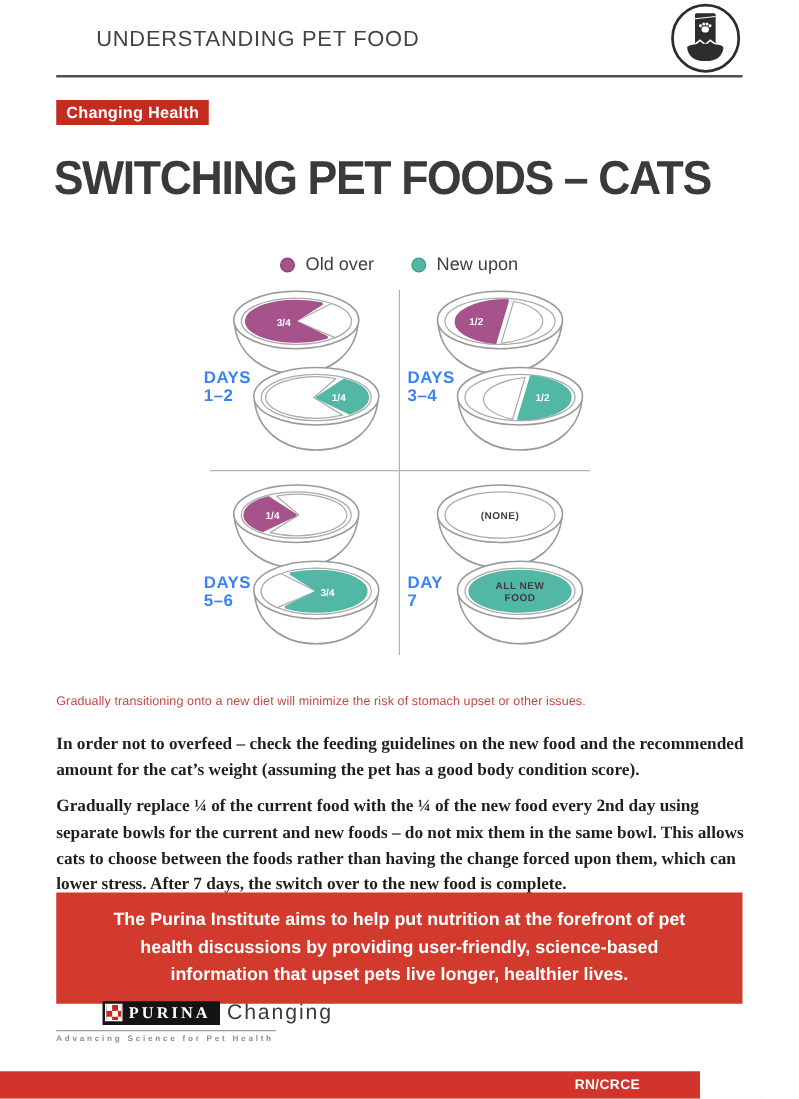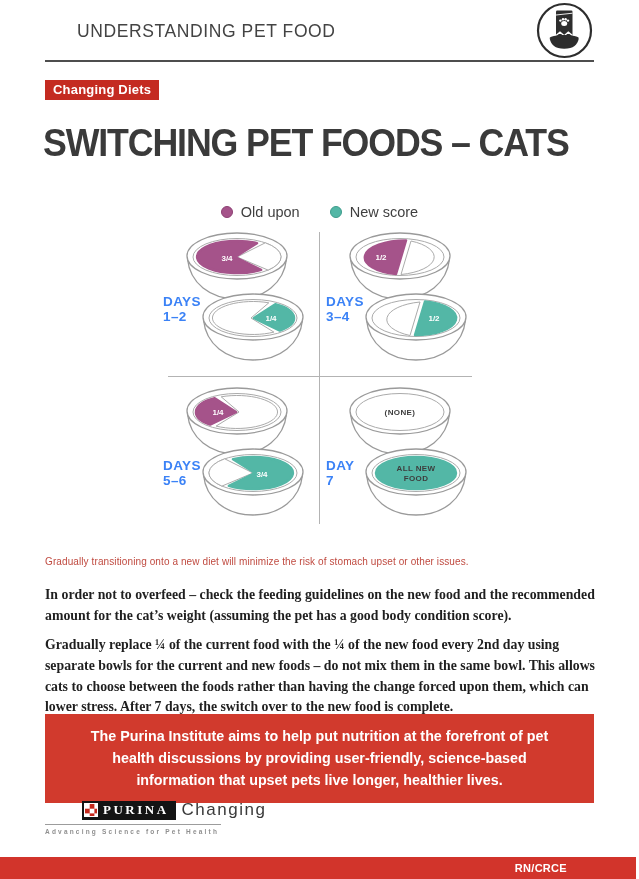--- a/index.html
+++ b/index.html
@@ -63,23 +63,23 @@
   .checker { width:14px; height:14px; background:repeating-conic-gradient(#c5281c 0 25%, #ffffff 0 50%);
              background-size:9.4px 9.4px; border:1px solid #fff; }
   .logo-brand { color:#fff; font-family:"Liberation Serif", serif; font-weight:700;
                 font-size:13px; letter-spacing:2.5px; }
   .logo-suffix { color:#3a3a3a; font-size:17px; letter-spacing:1.5px; font-weight:400; }
   .logo-rule { height:1px; background:#9c9c9c; margin-top:4px; }
   .logo-tagline { margin-top:3px; font-size:6.5px; font-weight:700; letter-spacing:2.2px;
                   color:#8f8f8f; white-space:nowrap; }
 
   
-  .footer { position:absolute; left:0; top:857px; width:636px; height:22px; background:#d2342b;
+  .footer { position:absolute; left:0; top:857px; width:560px; height:22px; background:#d2342b;
             color:#fff; font-size:11px; font-weight:700; line-height:22px; text-align:right;
-            padding-right:69px; letter-spacing:.3px; }
+            padding-right:48px; letter-spacing:.3px; }
 </style>
 </head>
 <body>
 
 <div class="page">
 
   <div class="hdr-title">UNDERSTANDING PET FOOD</div>
   <div class="hdr-icon">
     <svg width="57" height="57" viewBox="0 0 57 57">
       <circle cx="28.5" cy="28.5" r="26.5" fill="#fff" stroke="#2d2d2d" stroke-width="2.2"></circle>
@@ -90,32 +90,32 @@
       <circle cx="27" cy="17.2" r="1.2" fill="#fff"></circle>
       <circle cx="29.6" cy="17.2" r="1.2" fill="#fff"></circle>
       <circle cx="32" cy="18.6" r="1.2" fill="#fff"></circle>
       <path d="M 20,33.5 L 24,30.2 L 28.2,33.7 L 32.3,30.2 L 36.5,33.5" stroke="#fff" stroke-width="1.3" fill="none"></path>
       <ellipse cx="28.2" cy="36" rx="14.5" ry="3" fill="#2d2d2d"></ellipse>
       <path d="M 13.7,36.5 C 15,43 19,46.8 28.2,46.8 C 37.5,46.8 41.5,43 42.8,36.5 Z" fill="#2d2d2d"></path>
     </svg>
   </div>
   <div class="hdr-rule"></div>
 
-  <div class="badge">Changing Diets</div>
+  <div class="badge">Changing Health</div>
 
   <div class="big-title">SWITCHING PET FOODS – CATS</div>
 
   <div class="legend">
     <div class="legend-item">
       <span class="dot dot-old"></span>
-      <span>Old upon</span>
+      <span>Old over</span>
     </div>
     <div class="legend-item">
       <span class="dot dot-new"></span>
-      <span>New score</span>
+      <span>New upon</span>
     </div>
   </div>
 
   <div class="diagram">
     <div class="div-v"></div>
     <div class="div-h"></div>
 
     <div class="quad q1">
       <div class="qlabel">
         <div>DAYS</div>

